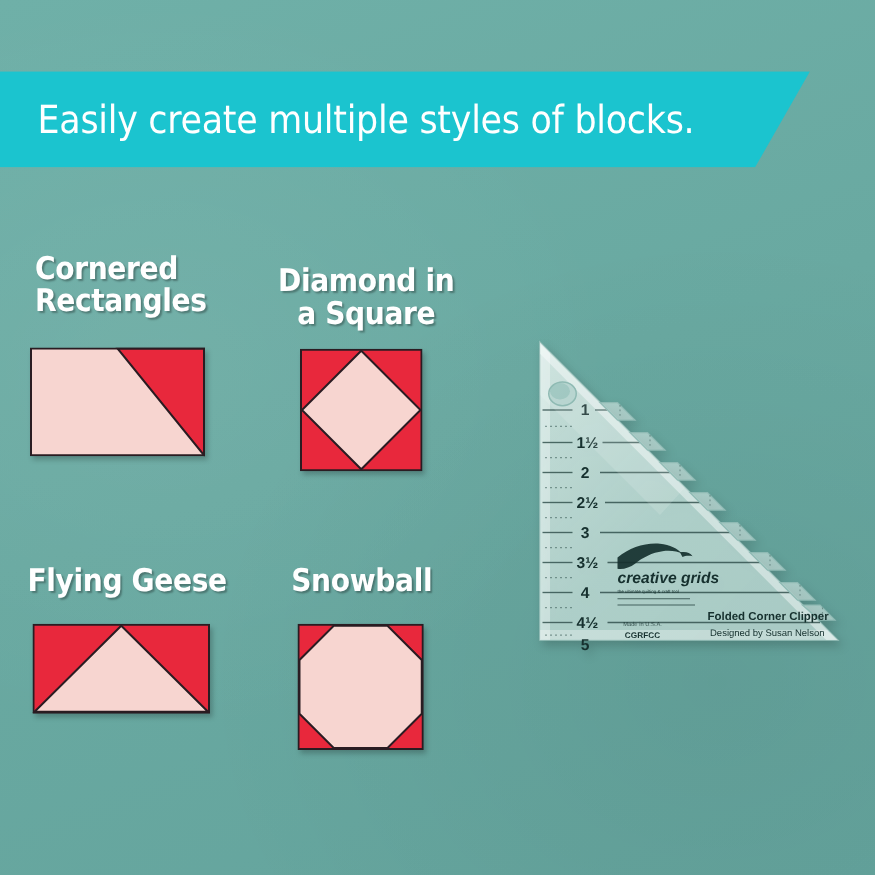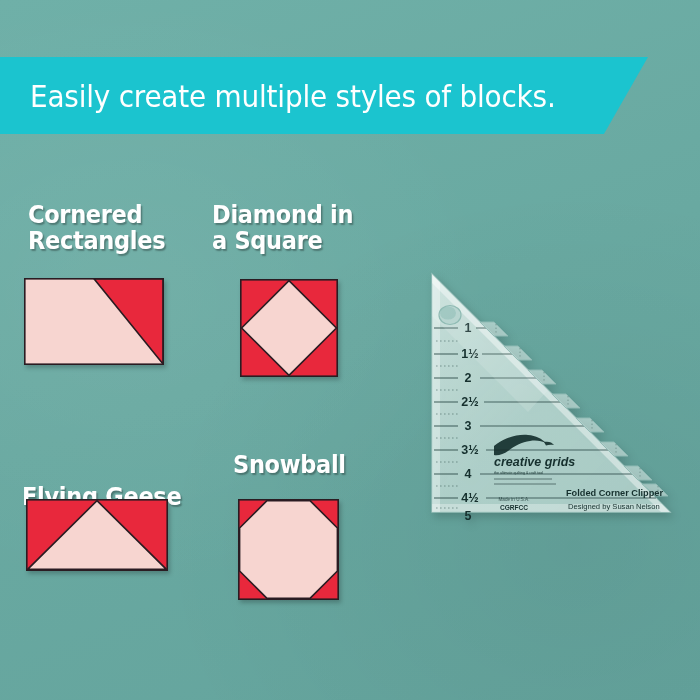--- a/index.html
+++ b/index.html
@@ -62,22 +62,22 @@
     color: #ffffff;
     font-family: "Liberation Sans Narrow", "DejaVu Sans Condensed", "Liberation Sans", sans-serif;
     font-weight: 700;
     font-size: 25px;
     line-height: 26px;
     letter-spacing: -0.3px;
     text-shadow: 1.5px 1.5px 1.5px rgba(0,0,0,0.30);
     white-space: pre-line;
   }
   #label-cornered-rectangles { left: 28px;  top: 202px; text-align: left; }
-  #label-diamond-in-a-square { left: 212px; top: 202px; width: 162px; }
-  #label-flying-geese        { left: 22px;  top: 452px; text-align: left; margin-top: 32px; }
+  #label-diamond-in-a-square { left: 212px; top: 212px; width: 162px; text-align: center; }
+  #label-flying-geese        { left: 22px;  top: 452px; text-align: left; }
   #label-snowball            { left: 233px; top: 452px; text-align: center; }
 
   
   .block {
     position: absolute;
     overflow: visible;
     filter: drop-shadow(2px 3px 2px rgba(0,0,0,0.22));
   }
   #block-cornered-rectangles { left: 24px;  top: 278px; width: 140px; height: 87px; }
   #block-diamond-in-a-square { left: 240px; top: 279px; width: 98px;  height: 98px; }

